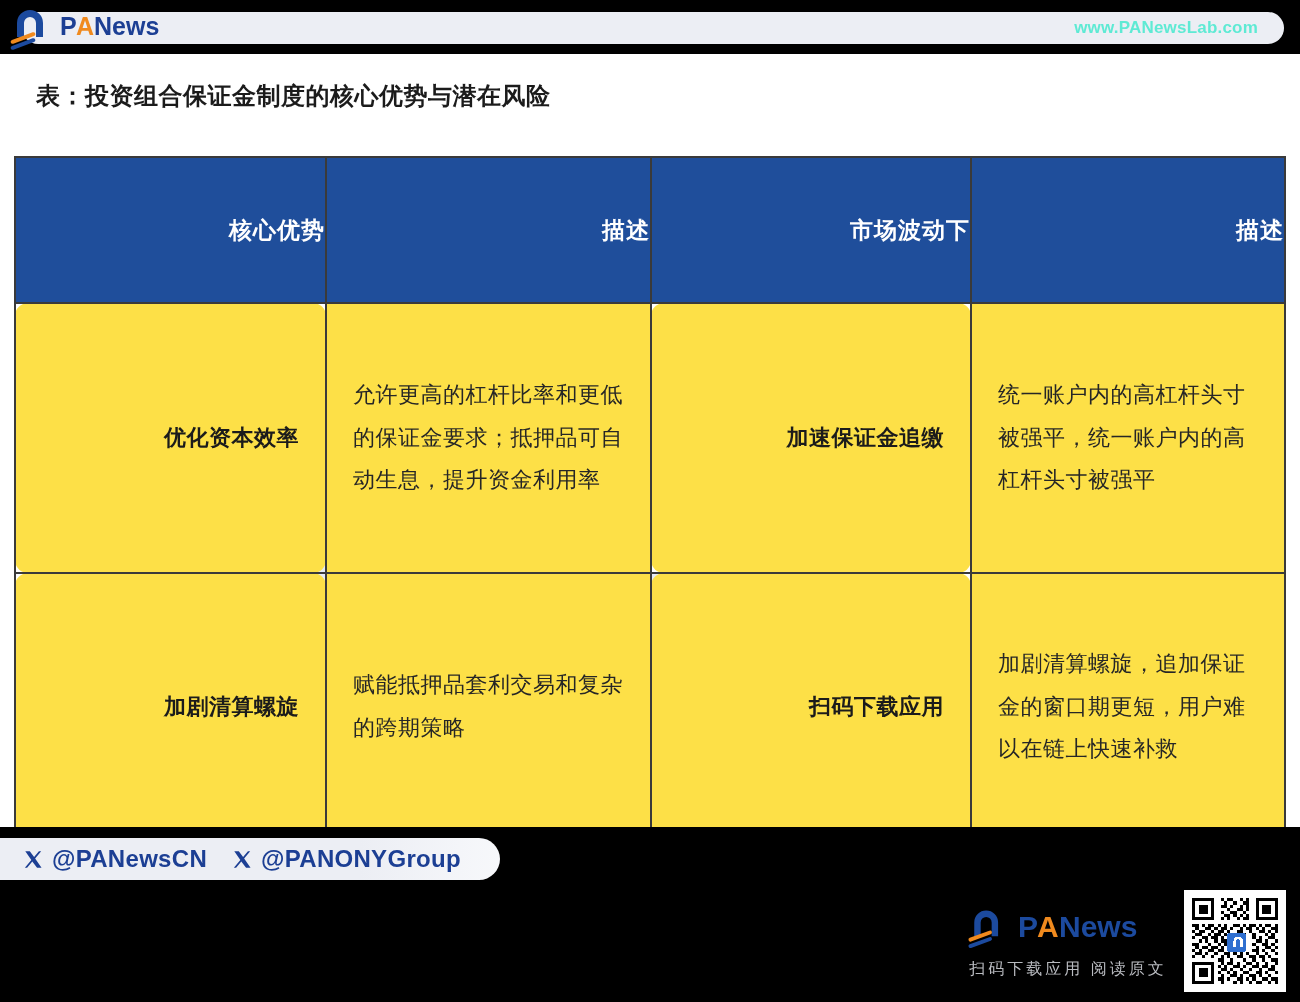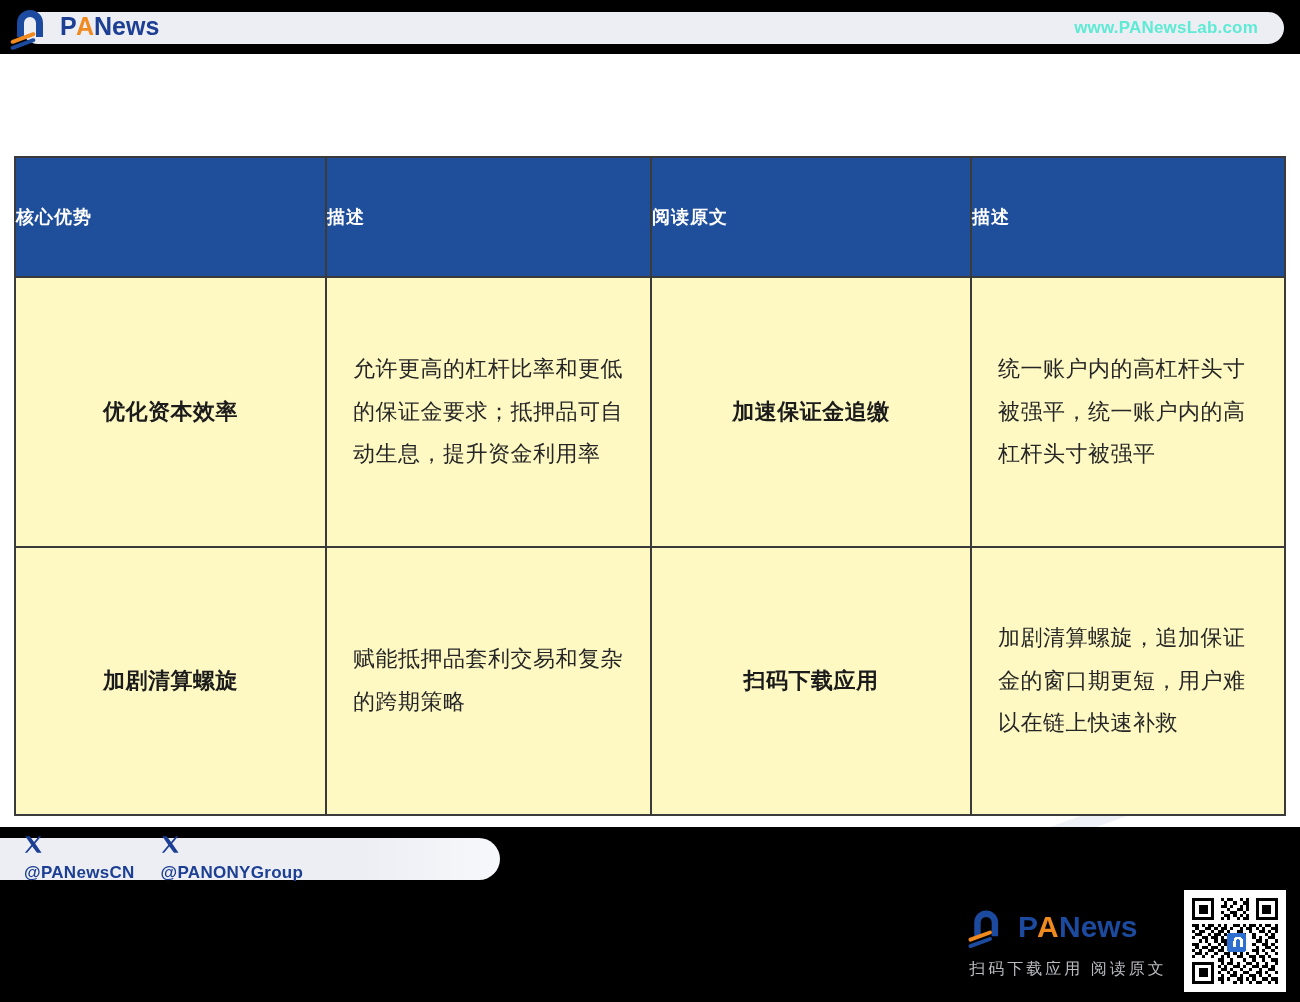--- a/index.html
+++ b/index.html
@@ -114,37 +114,38 @@
     border-collapse: collapse;
     table-layout: fixed;
   }
   table.main th, table.main td {
     border: 2px solid #3a3a3a;
     vertical-align: middle;
   }
   table.main thead th {
     background: #1f4e9b;
     color: #ffffff;
-    font-size: 18px;
+    font-size: 23px;
     font-weight: bold;
-    height: 120px;
-    text-align: left;
+    height: 146px;
+    text-align: right;
     letter-spacing: 1px;
   }
   table.main tbody td {
-    background: #fef9c3;
+    background: #fde047;
     height: 270px;
     padding: 16px 26px;
   }
   td.label-cell {
-    text-align: center;
+    text-align: right;
     font-size: 22px;
     font-weight: bold;
     color: #1b1b1b;
     letter-spacing: 0.5px;
+    border-radius: 13px;
   }
   td.desc-cell {
     text-align: left;
     font-size: 22px;
     font-weight: normal;
     color: #262626;
     line-height: 1.95;
     letter-spacing: 0.5px;
     vertical-align: top;
     padding-top: 26px;
@@ -159,27 +160,26 @@
     background: linear-gradient(90deg, #eceef4 0%, #eceef4 72%, #f7f8fb 100%);
     border-radius: 0 21px 21px 0;
     display: flex;
     align-items: center;
     padding-left: 24px;
     gap: 26px;
     z-index: 5;
   }
   .social-item {
     display: flex;
-    align-items: flex-start;
+    align-items: center;
     gap: 9px;
-    font-size: 17px;
+    font-size: 24px;
     font-weight: bold;
     color: #1c3f94;
     letter-spacing: 0.3px;
-    flex-direction: column;
   }
   .x-icon { display: block; }
 
   
   .bottom-brand {
     position: absolute;
     right: 14px; bottom: 10px;
     display: flex;
     align-items: center;
     gap: 14px;
@@ -241,28 +241,29 @@
     <div class="wm-text">P<span class="a-accent">A</span>News</div>
 
     <div class="wm-mark">
       <svg viewBox="0 0 210 230" width="210" height="230" aria-hidden="true">
         <path d="M40 170 V92 a62 62 0 0 1 124 0 V170 h-34 V92 a28 28 0 0 0 -56 0 V170 Z" fill="#dfe4f0"></path>
         <rect x="8" y="168" width="120" height="16" rx="8" transform="rotate(-20 68 176)" fill="#f7e6cd"></rect>
         <rect x="8" y="196" width="120" height="16" rx="8" transform="rotate(-20 68 204)" fill="#dfe4f0"></rect>
       </svg>
     </div>
 
+    <div class="title">表：投资组合保证金制度的核心优势与潜在风险</div>
 
     <div class="table-wrap">
       <table class="main">
         <thead>
           <tr>
             <th style="width:311px">核心优势</th>
             <th style="width:325px">描述</th>
-            <th style="width:320px">阅读原文</th>
+            <th style="width:320px">市场波动下</th>
             <th>描述</th>
           </tr>
         </thead>
         <tbody>
           <tr class="row1">
             <td class="label-cell">优化资本效率</td>
             <td class="desc-cell">允许更高的杠杆比率和更低的保证金要求；抵押品可自动生息，提升资金利用率</td>
             <td class="label-cell">加速保证金追缴</td>
             <td class="desc-cell">统一账户内的高杠杆头寸被强平，统一账户内的高杠杆头寸被强平</td>
           </tr>

